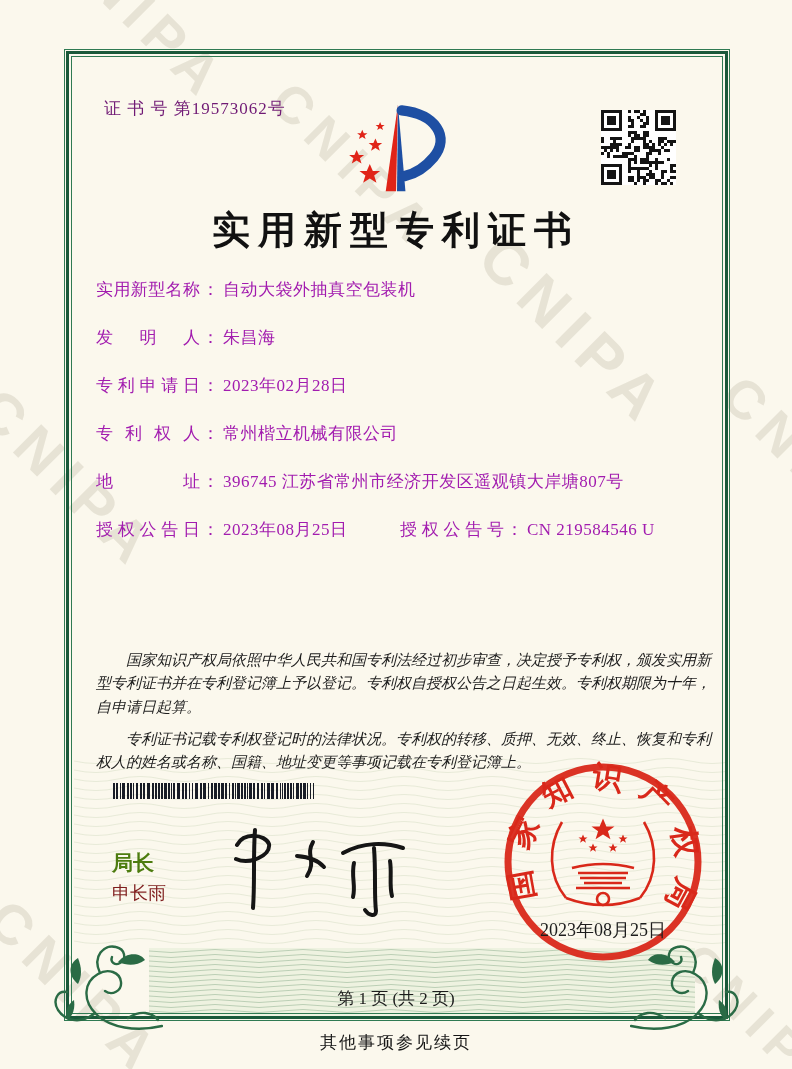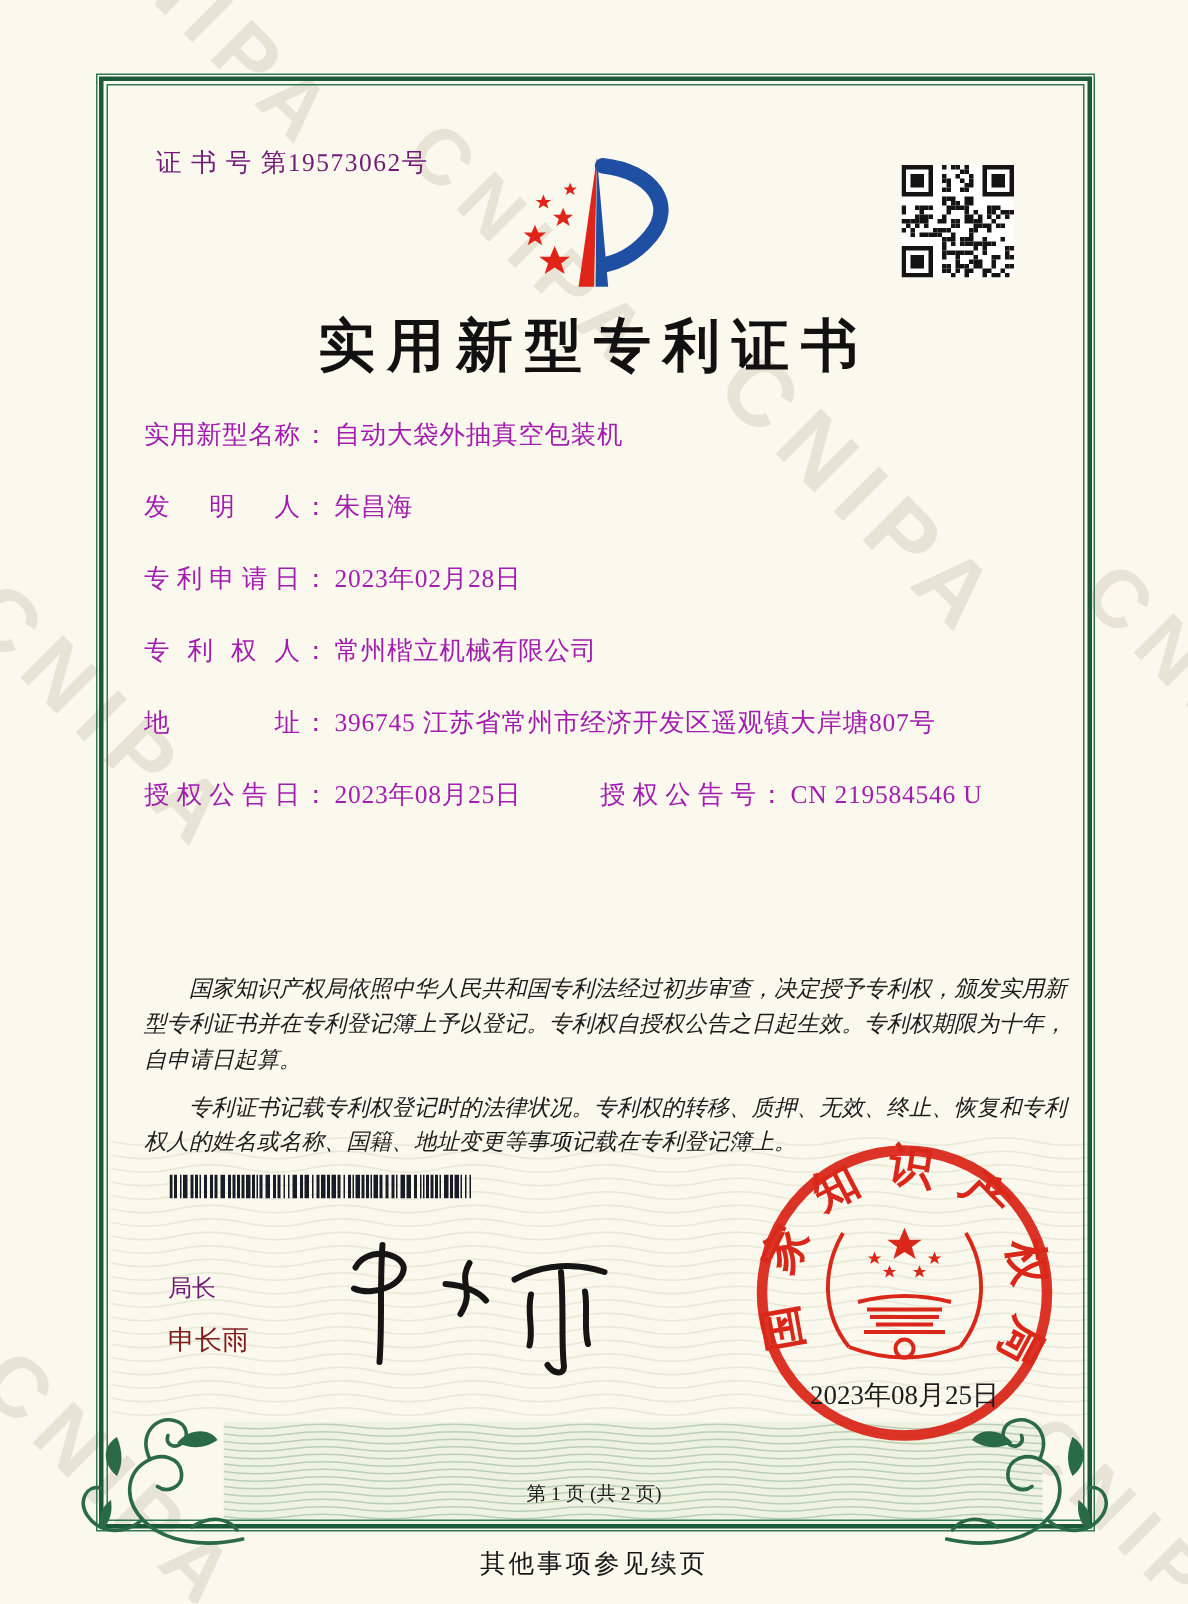--- a/index.html
+++ b/index.html
@@ -21,30 +21,30 @@
   .frow{position:relative;height:48px;}
   .flabel{display:inline-block;width:104px;text-align:justify;text-align-last:justify;vertical-align:top;}
   .fcolon{display:inline-block;margin:0 4px 0 2px;}
   .fvalue{letter-spacing:0.5px;}
   .fgroup2{position:absolute;left:304px;top:0;}
   .paras{position:absolute;left:96px;top:606px;width:622px;z-index:3;font-size:15px;line-height:1.55;
          color:#1c1c1c;font-style:italic;margin-top:43px;}
   .paras p{margin:0 0 9px 0;text-indent:2em;}
   .waves-upper{position:absolute;left:74px;top:758px;width:652px;height:188px;z-index:1;opacity:.6;}
   .barcode{position:absolute;left:113px;top:783px;width:204px;height:16px;z-index:3;}
-  .comm-title{position:absolute;left:112px;top:849px;font-size:16px;z-index:3;
-              font-family:"Liberation Sans","DejaVu Sans",sans-serif;font-weight:400;color:#701a75;}
+  .comm-title{position:absolute;left:112px;top:849px;font-size:21px;z-index:3;
+              font-family:"Liberation Sans","DejaVu Sans",sans-serif;font-weight:700;color:#4d7c0f;}
   .comm-name{position:absolute;left:112px;top:881px;font-size:18px;z-index:3;
              font-family:"Liberation Sans","DejaVu Sans",sans-serif;font-weight:500;color:#7f1d1d;}
   .signature{position:absolute;left:225px;top:818px;width:195px;height:100px;z-index:3;}
   .band{position:absolute;left:149px;top:948px;width:546px;height:68px;z-index:1;}
   .flourish{position:absolute;width:115px;height:95px;z-index:4;}
   .flourish.left{left:48px;top:940px;}
   .flourish.right{left:630px;top:940px;}
-  .page-num{position:absolute;left:0;right:0;top:987px;text-align:center;font-size:13px;color:#1c1c1c;z-index:4;}
+  .page-num{position:absolute;left:0;right:0;top:987px;text-align:center;font-size:17px;color:#1c1c1c;z-index:4;}
   .seal{position:absolute;left:500px;top:760px;width:206px;height:206px;z-index:5;}
   .cont-note{position:absolute;left:0;right:0;top:1031px;text-align:center;font-size:17px;
              color:#161616;z-index:3;letter-spacing:2px;}
 </style>
 </head>
 <body>
 
 <div class="page">
 
   <span class="wm" style="left:30px;top:-20px;font-size:56px;">CNIPA</span>

